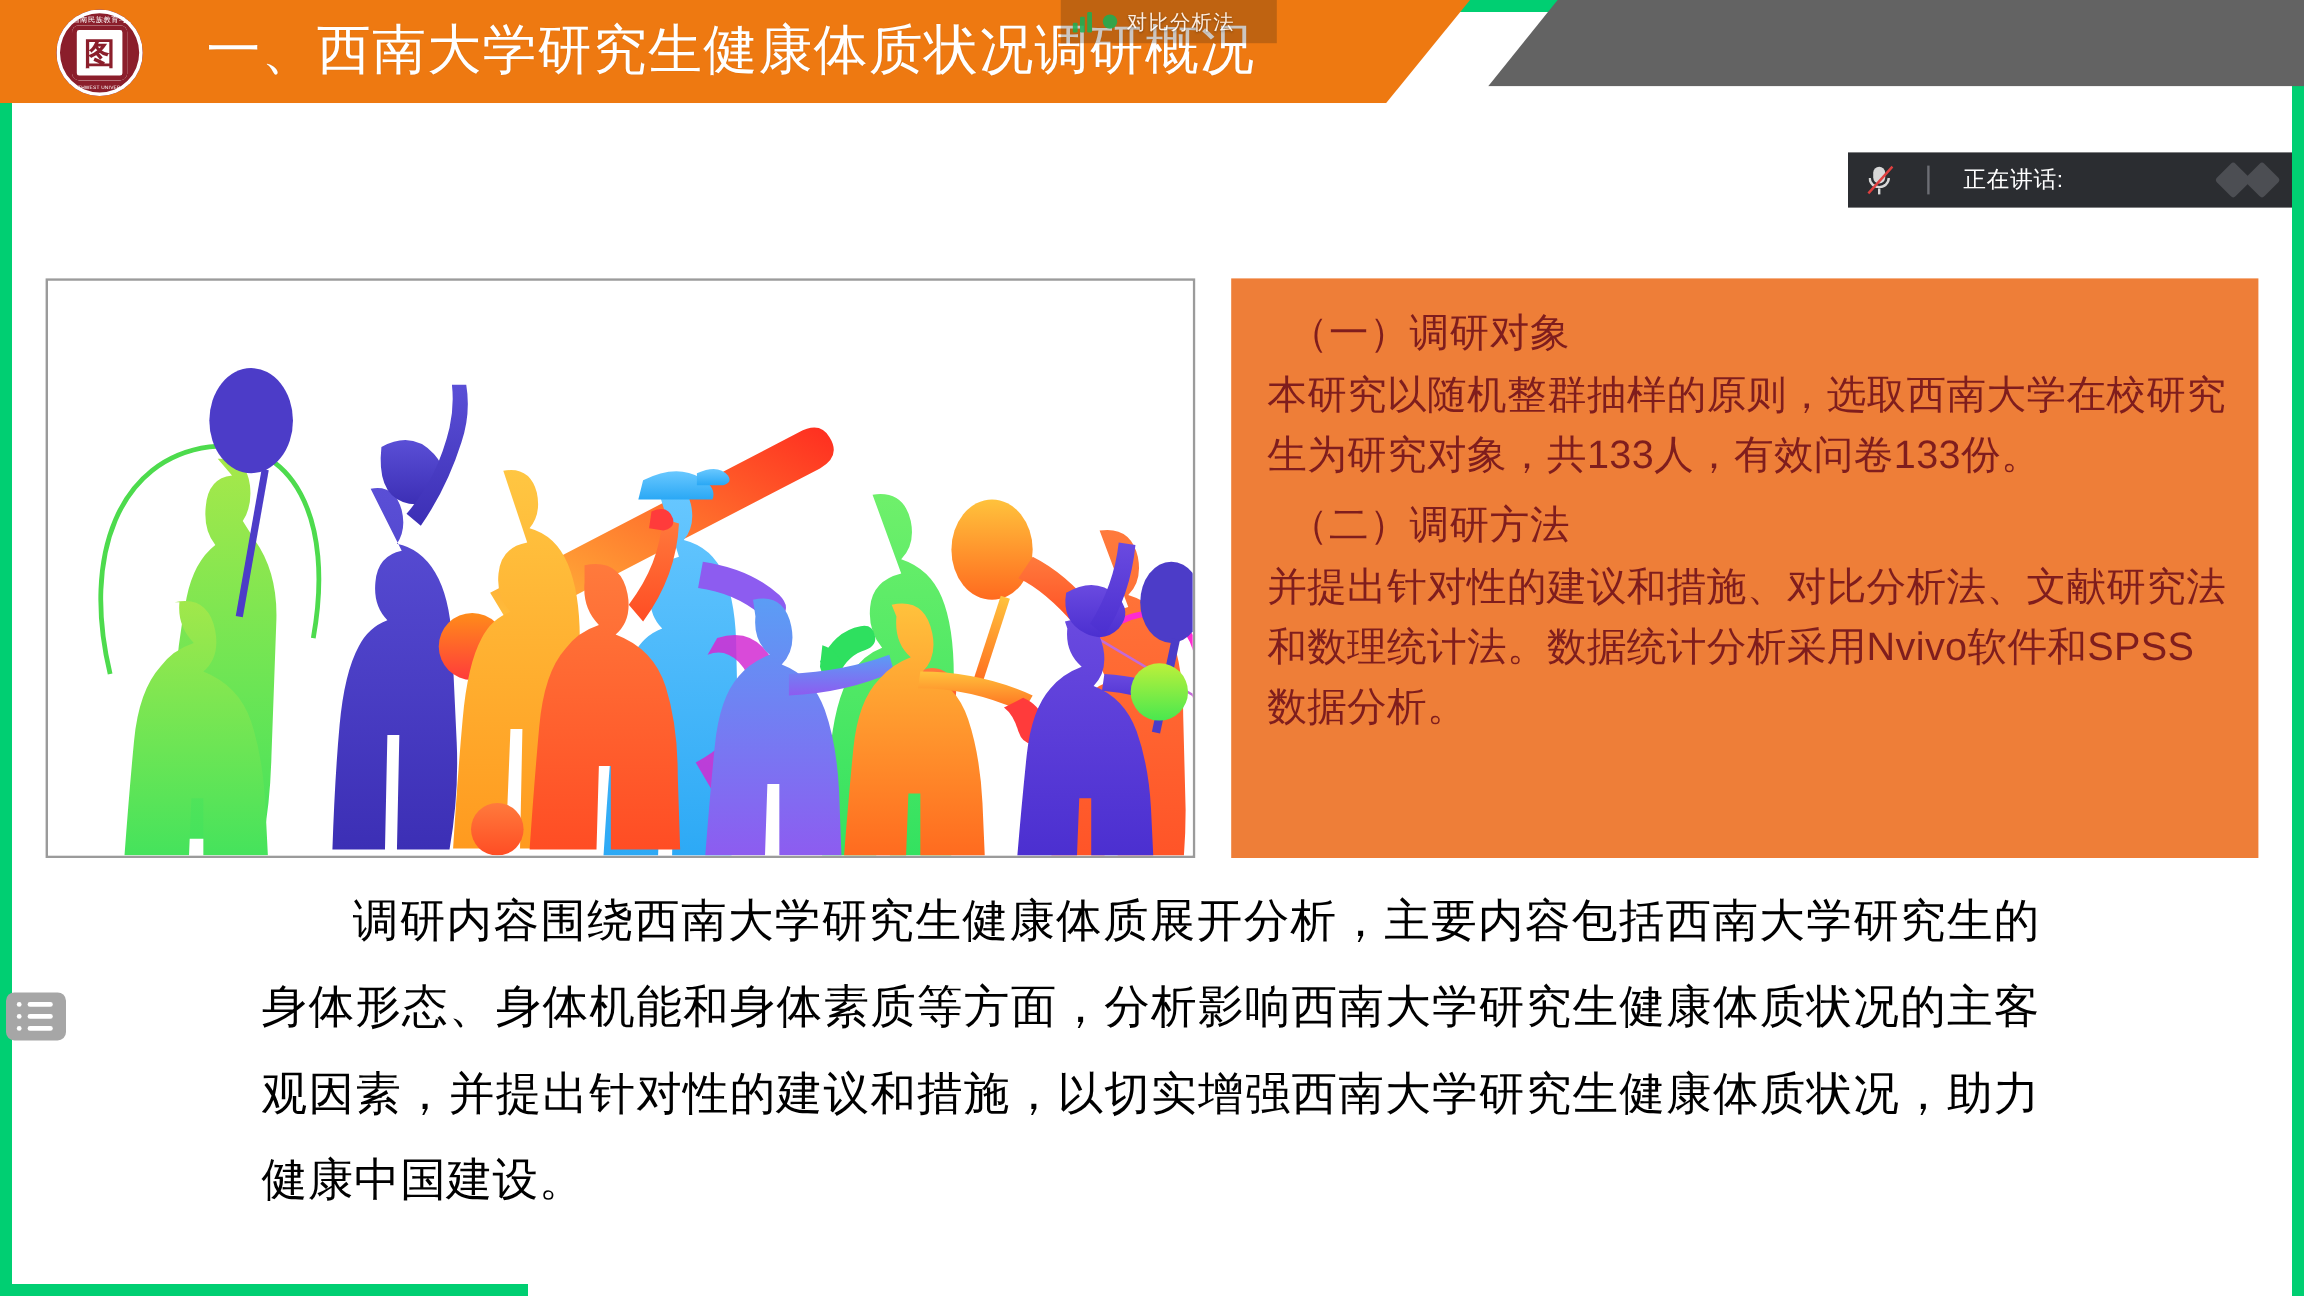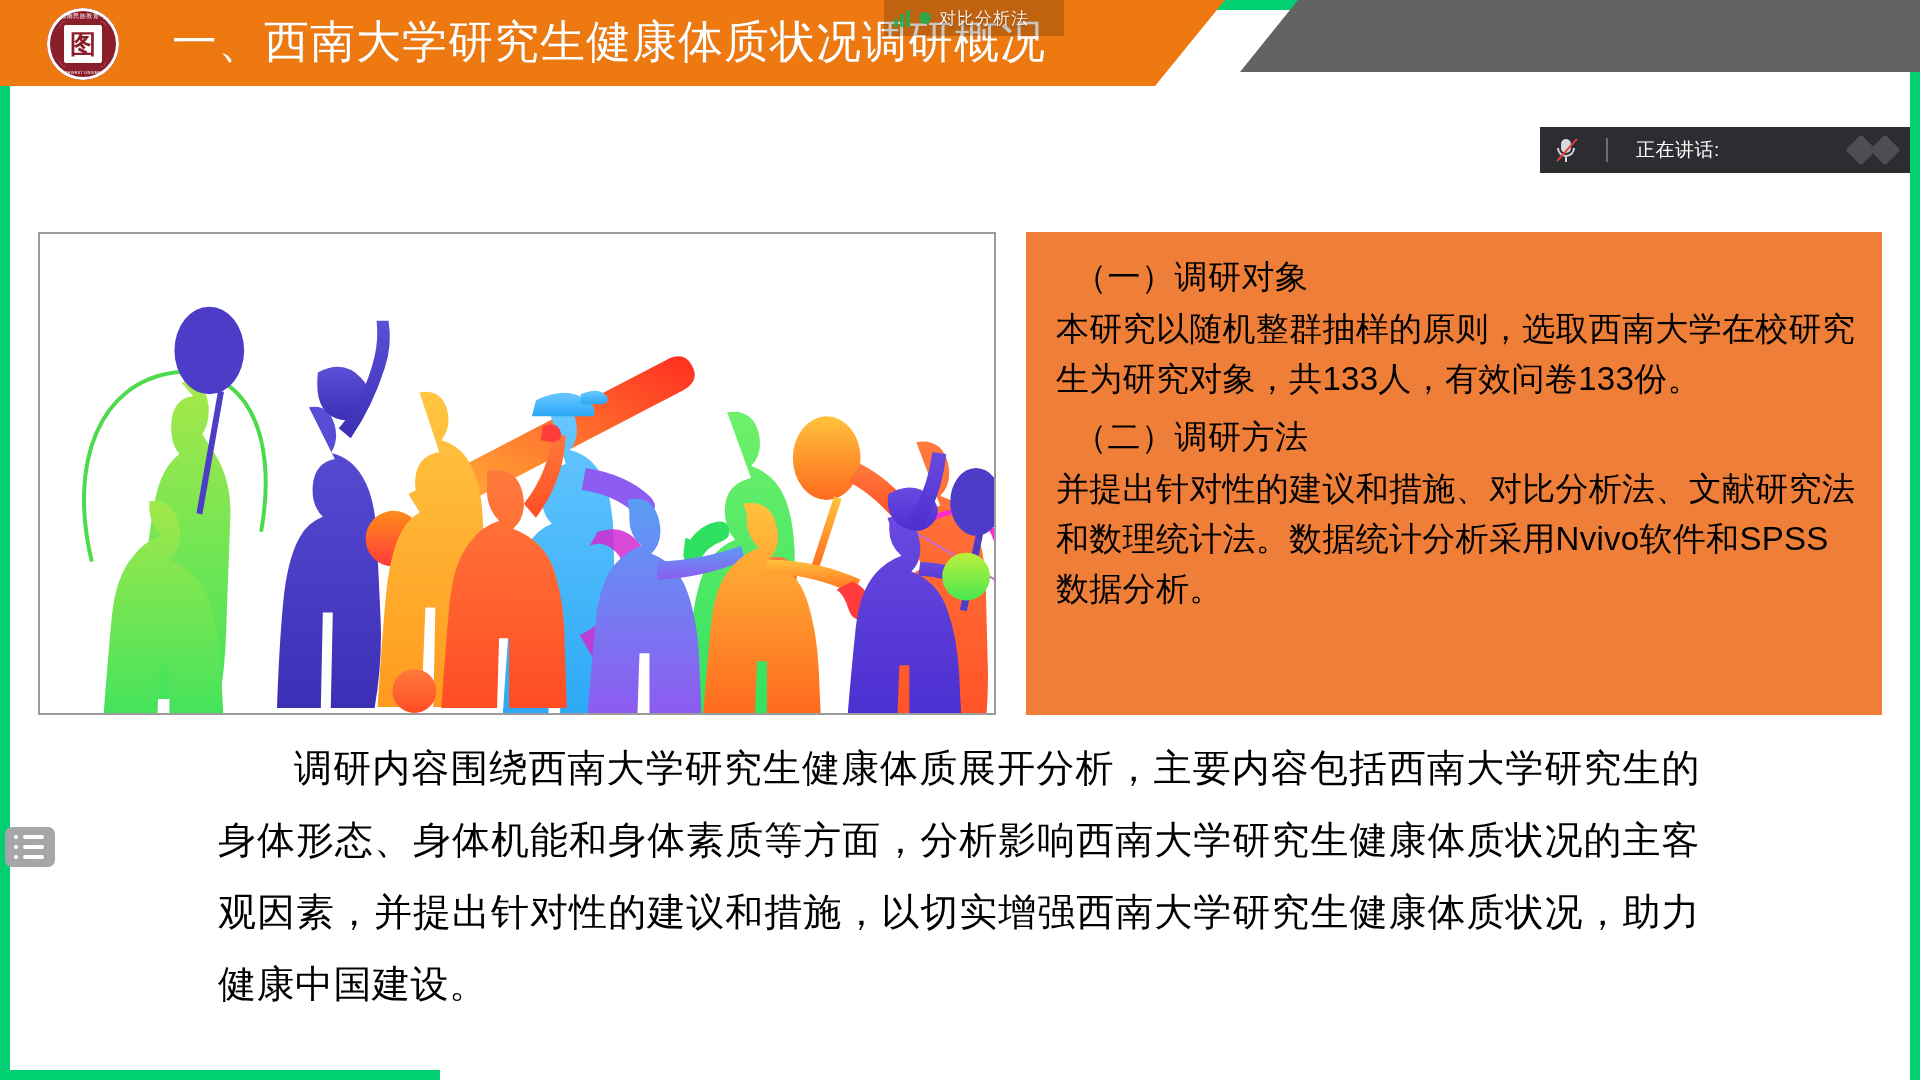--- a/index.html
+++ b/index.html
@@ -197,21 +197,21 @@
   .photo-panel svg { display: block; width: 100%; height: 100%; }
 
   
   .orange-card {
     position: absolute;
     left: 1026px; top: 232px;
     width: 856px; height: 483px;
     background: #ee7e38;
     box-sizing: border-box;
     padding: 18px 26px 10px 30px;
-    color: #000000;
+    color: #7f1d1d;
   }
   .card-head {
     font-size: 33px;
     line-height: 54px;
     margin-left: 18px;
     font-weight: 400;
     letter-spacing: .5px;
   }
   .card-head.second { margin-top: 6px; }
   .card-body {

